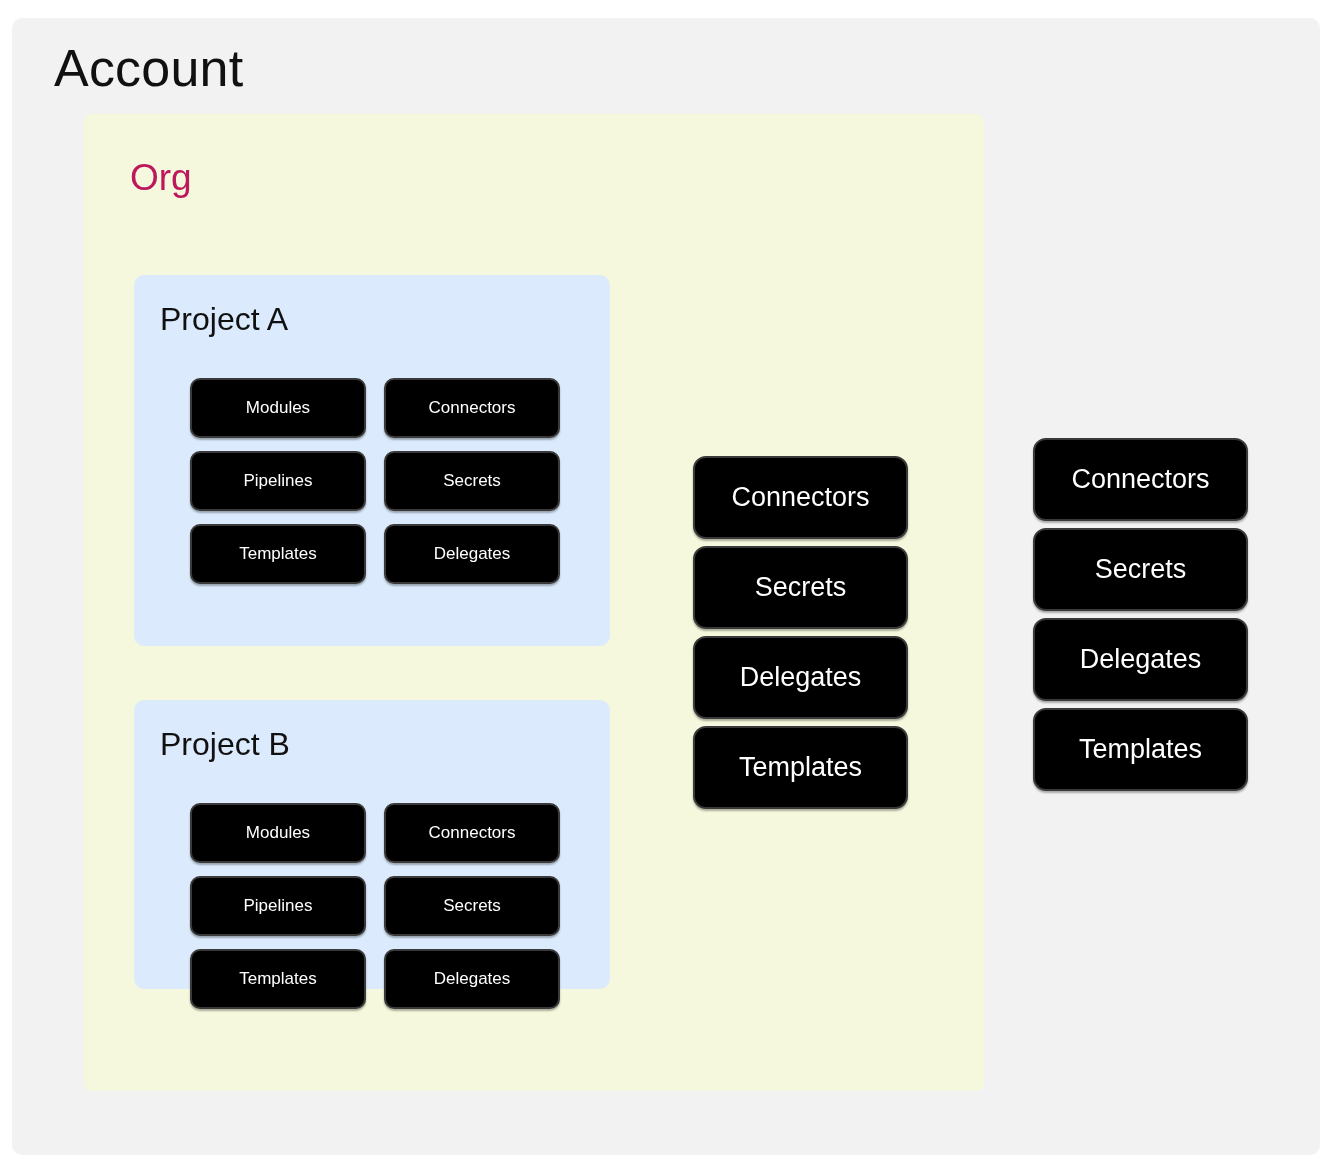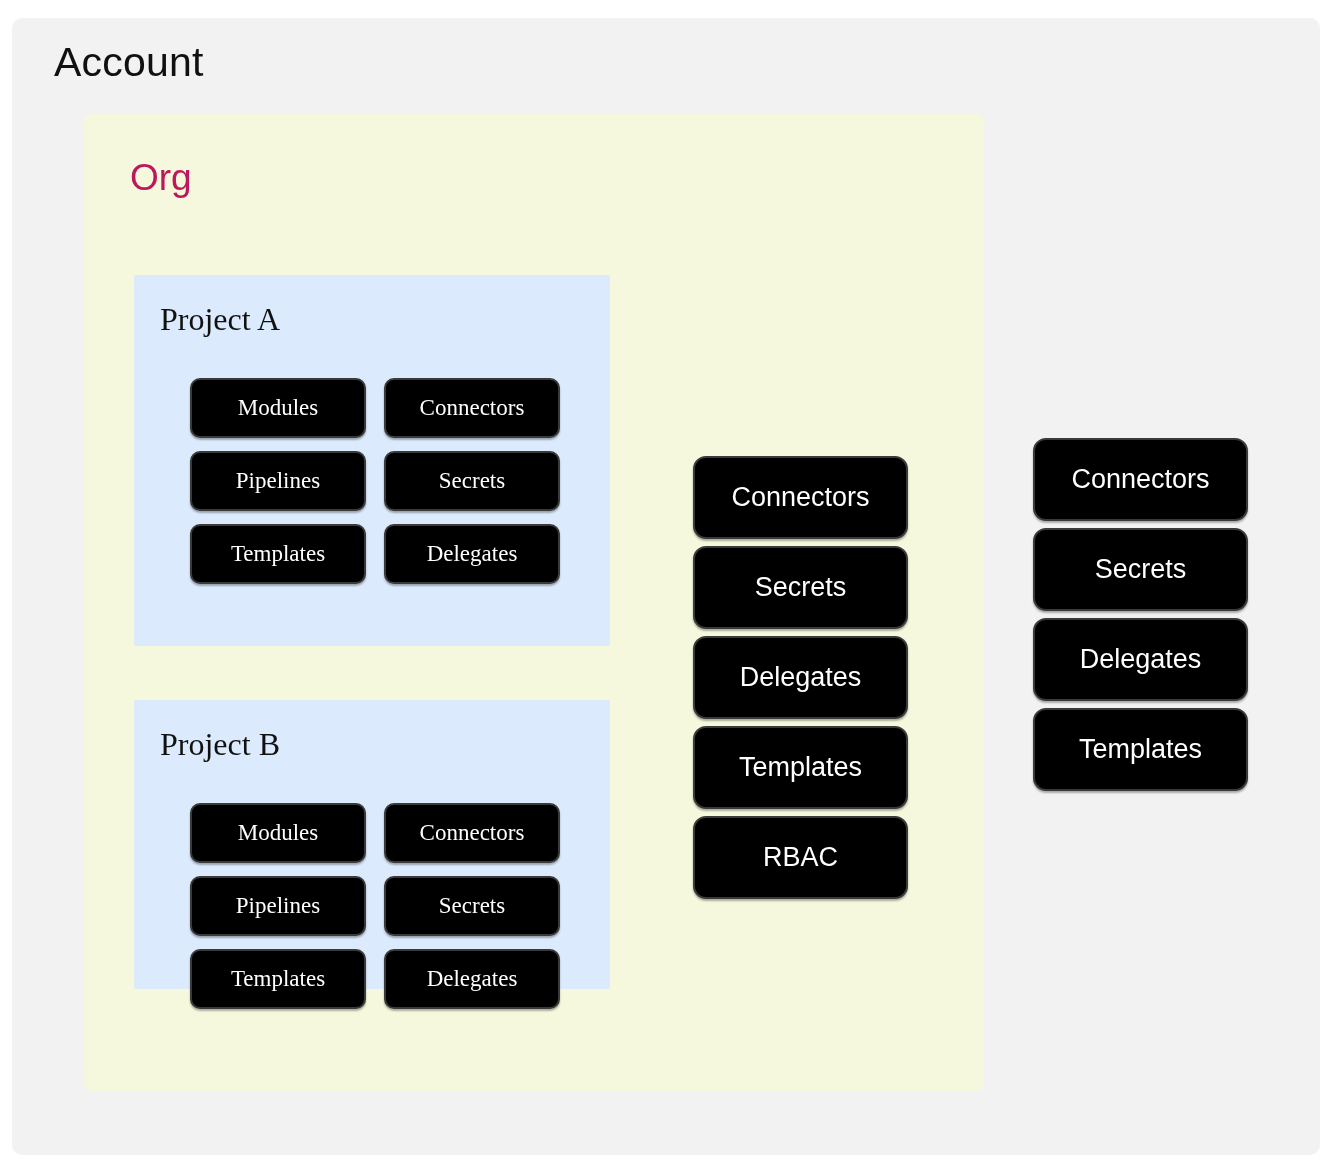--- a/index.html
+++ b/index.html
@@ -24,21 +24,21 @@
     height: 1137px;
     background: #f2f2f2;
     border-radius: 10px;
     box-sizing: border-box;
   }
 
   #account-title {
     position: absolute;
     left: 42px;
     top: 24px;
-    font-size: 41px;
+    font-size: 52px;
     line-height: 1.0;
     color: #111111;
     font-weight: 400;
     letter-spacing: 0.2px;
     white-space: nowrap;
   }
 
   
   #org-container {
     position: absolute;
@@ -61,23 +61,22 @@
     font-weight: 400;
     white-space: nowrap;
   }
 
   
   .project-container {
     position: absolute;
     left: 50px;
     width: 476px;
     background: #dbeafc;
-    border-radius: 2px;
+    border-radius: 10px;
     box-sizing: border-box;
-    font-family: Liberation Serif, serif;
   }
   #project-a-container { top: 161px; height: 371px; }
   #project-b-container { top: 586px; height: 289px; }
 
   .project-title {
     position: absolute;
     left: 26px;
     top: 28px;
     font-size: 32px;
     line-height: 1.0;
@@ -106,21 +105,21 @@
     align-items: center;
     justify-content: center;
     border-radius: 10px;
     border: 2px solid #3a3a3a;
     box-shadow: 0 2px 2px rgba(0,0,0,0.30);
     box-sizing: border-box;
     text-align: center;
     white-space: nowrap;
     user-select: none;
   }
-  .chip-sm { font-size: 23px; }
+  .chip-sm { font-size: 17px; }
   .chip-lg {
     font-size: 27px;
     border-radius: 13px;
     width: 215px;
     height: 83px;
   }
 
   
   #org-resources-column {
     position: absolute;
@@ -174,21 +173,20 @@
         <div class="chip chip-sm">Templates</div>
         <div class="chip chip-sm">Delegates</div>
       </div>
     </div>
 
     <div id="org-resources-column">
       <div class="chip chip-lg">Connectors</div>
       <div class="chip chip-lg">Secrets</div>
       <div class="chip chip-lg">Delegates</div>
       <div class="chip chip-lg">Templates</div>
-      <div class="chip chip-lg">RBAC</div>
     </div>
 
   </div>
 
   <div id="account-resources-column">
     <div class="chip chip-lg">Connectors</div>
     <div class="chip chip-lg">Secrets</div>
     <div class="chip chip-lg">Delegates</div>
     <div class="chip chip-lg">Templates</div>
   </div>

